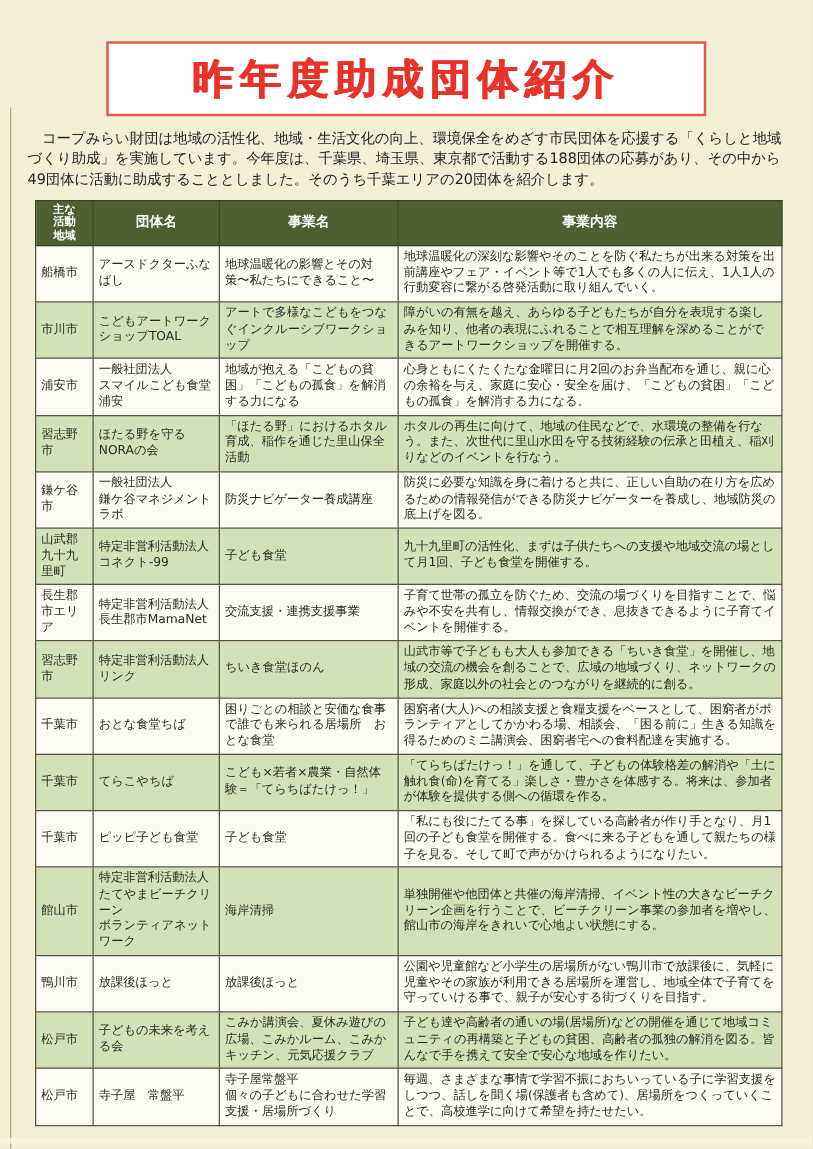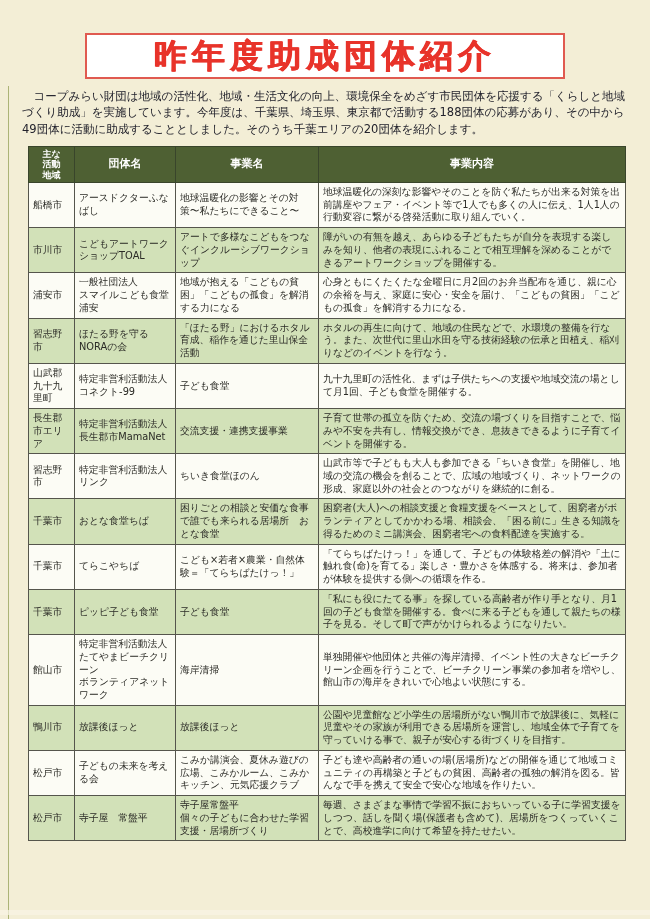--- a/index.html
+++ b/index.html
@@ -25,21 +25,21 @@
   .scan-edge-left{
     position:absolute;left:8px;top:86px;bottom:0;width:1px;
     background:#9aa55e;opacity:.8;
   }
   .scan-streak-bottom{
     position:absolute;left:0;right:0;bottom:4px;height:5px;
     background:#f8f4e4;opacity:.7;
   }
   .title-box{
     margin:33px auto 0 auto;
-    width:480px;height:46px;
+    width:480px;height:60px;
     background:#ffffff;
     border:2px solid var(--title-border);
     display:flex;align-items:center;justify-content:center;
   }
   .title-box h1{
     color:var(--title-red);
     font-size:33px;
     font-weight:bold;
     letter-spacing:5px;
     white-space:nowrap;
@@ -140,20 +140,27 @@
       <td class="cell-project">地域が抱える「こどもの貧困」「こどもの孤食」を解消する力になる</td>
       <td class="cell-desc">心身ともにくたくたな金曜日に月2回のお弁当配布を通じ、親に心の余裕を与え、家庭に安心・安全を届け、「こどもの貧困」「こどもの孤食」を解消する力になる。</td>
     </tr>
         <tr>
       <td class="cell-area">習志野市</td>
       <td class="cell-org">ほたる野を守るNORAの会</td>
       <td class="cell-project">「ほたる野」におけるホタル育成、稲作を通じた里山保全活動</td>
       <td class="cell-desc">ホタルの再生に向けて、地域の住民などで、水環境の整備を行なう。また、次世代に里山水田を守る技術経験の伝承と田植え、稲刈りなどのイベントを行なう。</td>
     </tr>
         <tr>
+      <td class="cell-area">鎌ケ谷市</td>
+      <td class="cell-org">一般社団法人
+鎌ケ谷マネジメントラボ</td>
+      <td class="cell-project">防災ナビゲーター養成講座</td>
+      <td class="cell-desc">防災に必要な知識を身に着けると共に、正しい自助の在り方を広めるための情報発信ができる防災ナビゲーターを養成し、地域防災の底上げを図る。</td>
+    </tr>
+        <tr>
       <td class="cell-area">山武郡九十九里町</td>
       <td class="cell-org">特定非営利活動法人
 コネクト-99</td>
       <td class="cell-project">子ども食堂</td>
       <td class="cell-desc">九十九里町の活性化、まずは子供たちへの支援や地域交流の場として月1回、子ども食堂を開催する。</td>
     </tr>
         <tr>
       <td class="cell-area">長生郡市エリア</td>
       <td class="cell-org">特定非営利活動法人
 長生郡市MamaNet</td>

